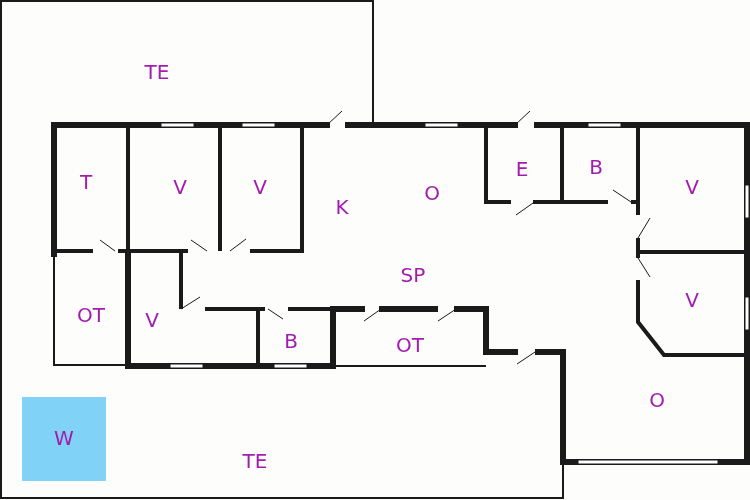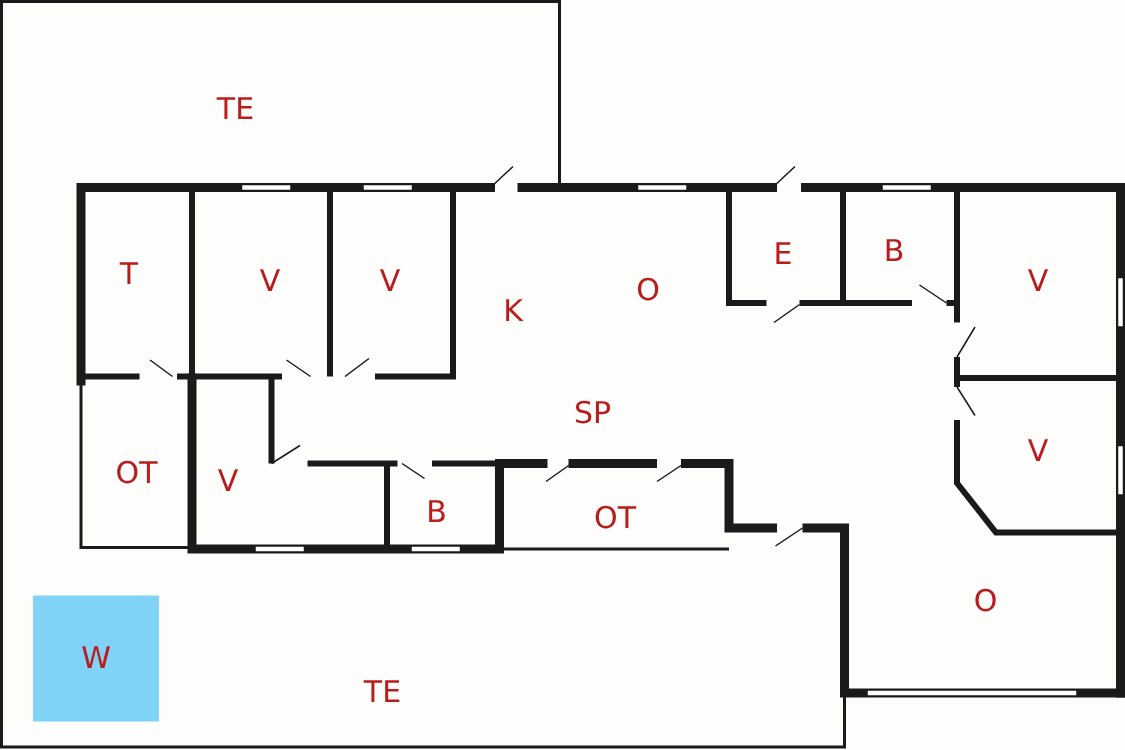--- a/index.html
+++ b/index.html
@@ -1,18 +1,18 @@
 <!DOCTYPE html>
 <html><head>
 <meta charset="utf-8">
 <style>
   html, body { margin: 0; padding: 0; background: #fdfdfc; }
   body { width: 750px; height: 500px; position: relative; overflow: hidden; font-family: "DejaVu Sans", sans-serif; }
   #plan { position: absolute; left: 0; top: 0; width: 750px; height: 500px; }
-  .room-label { position: absolute; font-size: 20px; color: #b91c1c; transform: translate(-50%, -50%); white-space: nowrap; line-height: 1; }
+  .room-label { position: absolute; font-size: 20px; color: #a21caf; transform: translate(-50%, -50%); white-space: nowrap; line-height: 1; }
   .pool { position: absolute; left: 22px; top: 397px; width: 84px; height: 84px; background: #80d3f7; }
 </style>
 </head>
 <body>
 
 <svg id="plan" viewBox="0 0 750 500" xmlns="http://www.w3.org/2000/svg">
 
   <g fill="none" stroke="#1a1a1a" stroke-width="2">
     <polyline points="373,124 373,1 1,1 1,498 563,498 563,462"></polyline>
     <polyline points="54,254 54,365 128,365"></polyline>
@@ -86,21 +86,21 @@
 <div id="labels">
   <span class="room-label" style="left:157px;top:72px">TE</span>
   <span class="room-label" style="left:86px;top:182px">T</span>
   <span class="room-label" style="left:180px;top:187px">V</span>
   <span class="room-label" style="left:260px;top:187px">V</span>
   <span class="room-label" style="left:342px;top:207px">K</span>
   <span class="room-label" style="left:432px;top:193px">O</span>
   <span class="room-label" style="left:522px;top:169px">E</span>
   <span class="room-label" style="left:596px;top:167px">B</span>
   <span class="room-label" style="left:692px;top:187px">V</span>
-  <span class="room-label" style="left:395px;top:275px">SP</span>
+  <span class="room-label" style="left:413px;top:275px">SP</span>
   <span class="room-label" style="left:692px;top:300px">V</span>
   <span class="room-label" style="left:91px;top:315px">OT</span>
   <span class="room-label" style="left:152px;top:320px">V</span>
   <span class="room-label" style="left:291px;top:341px">B</span>
   <span class="room-label" style="left:410px;top:345px">OT</span>
   <span class="room-label" style="left:657px;top:400px">O</span>
   <span class="room-label" style="left:64px;top:438px">W</span>
   <span class="room-label" style="left:255px;top:461px">TE</span>
 </div>
 

